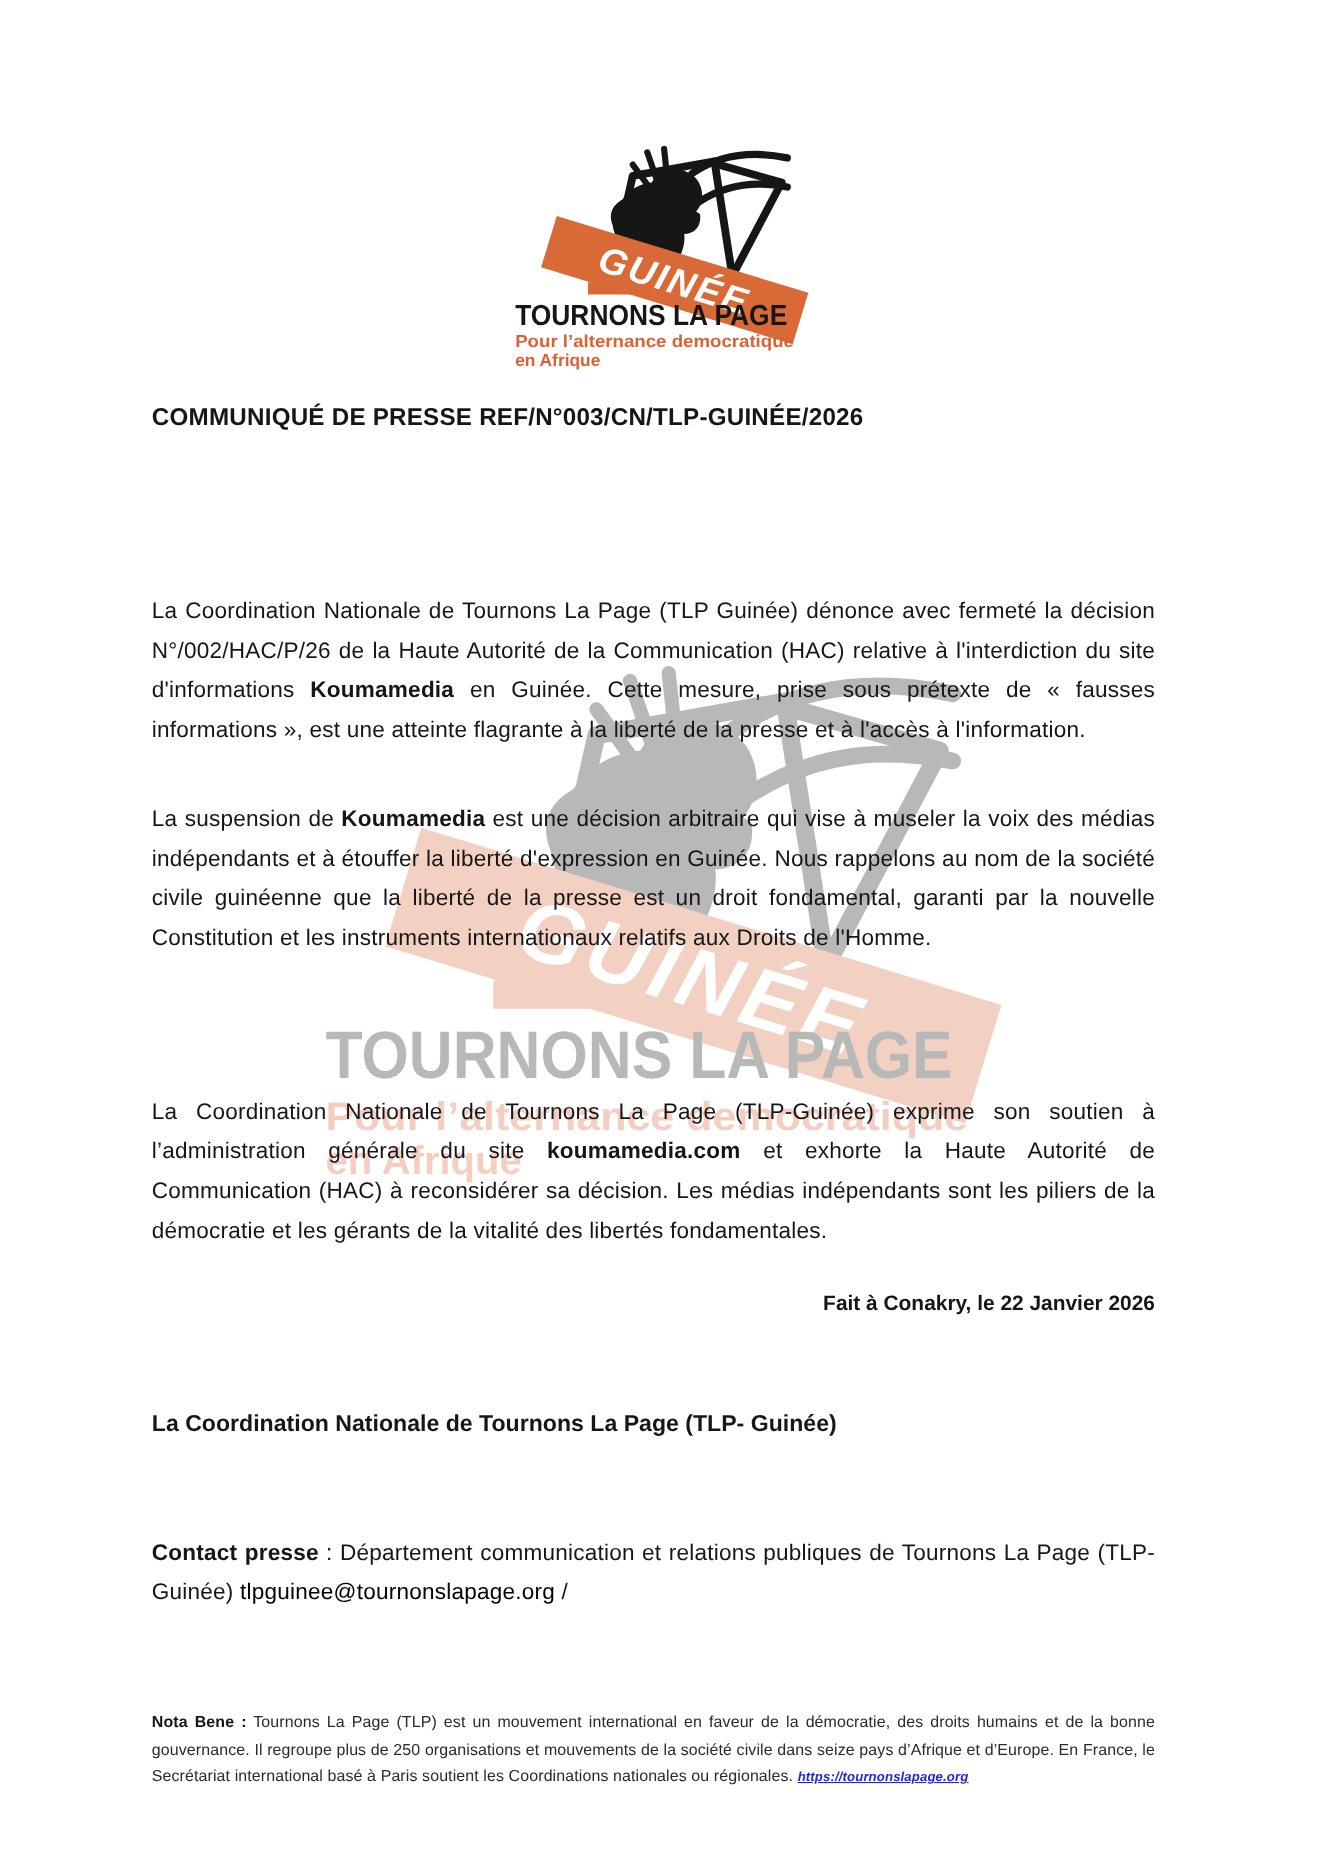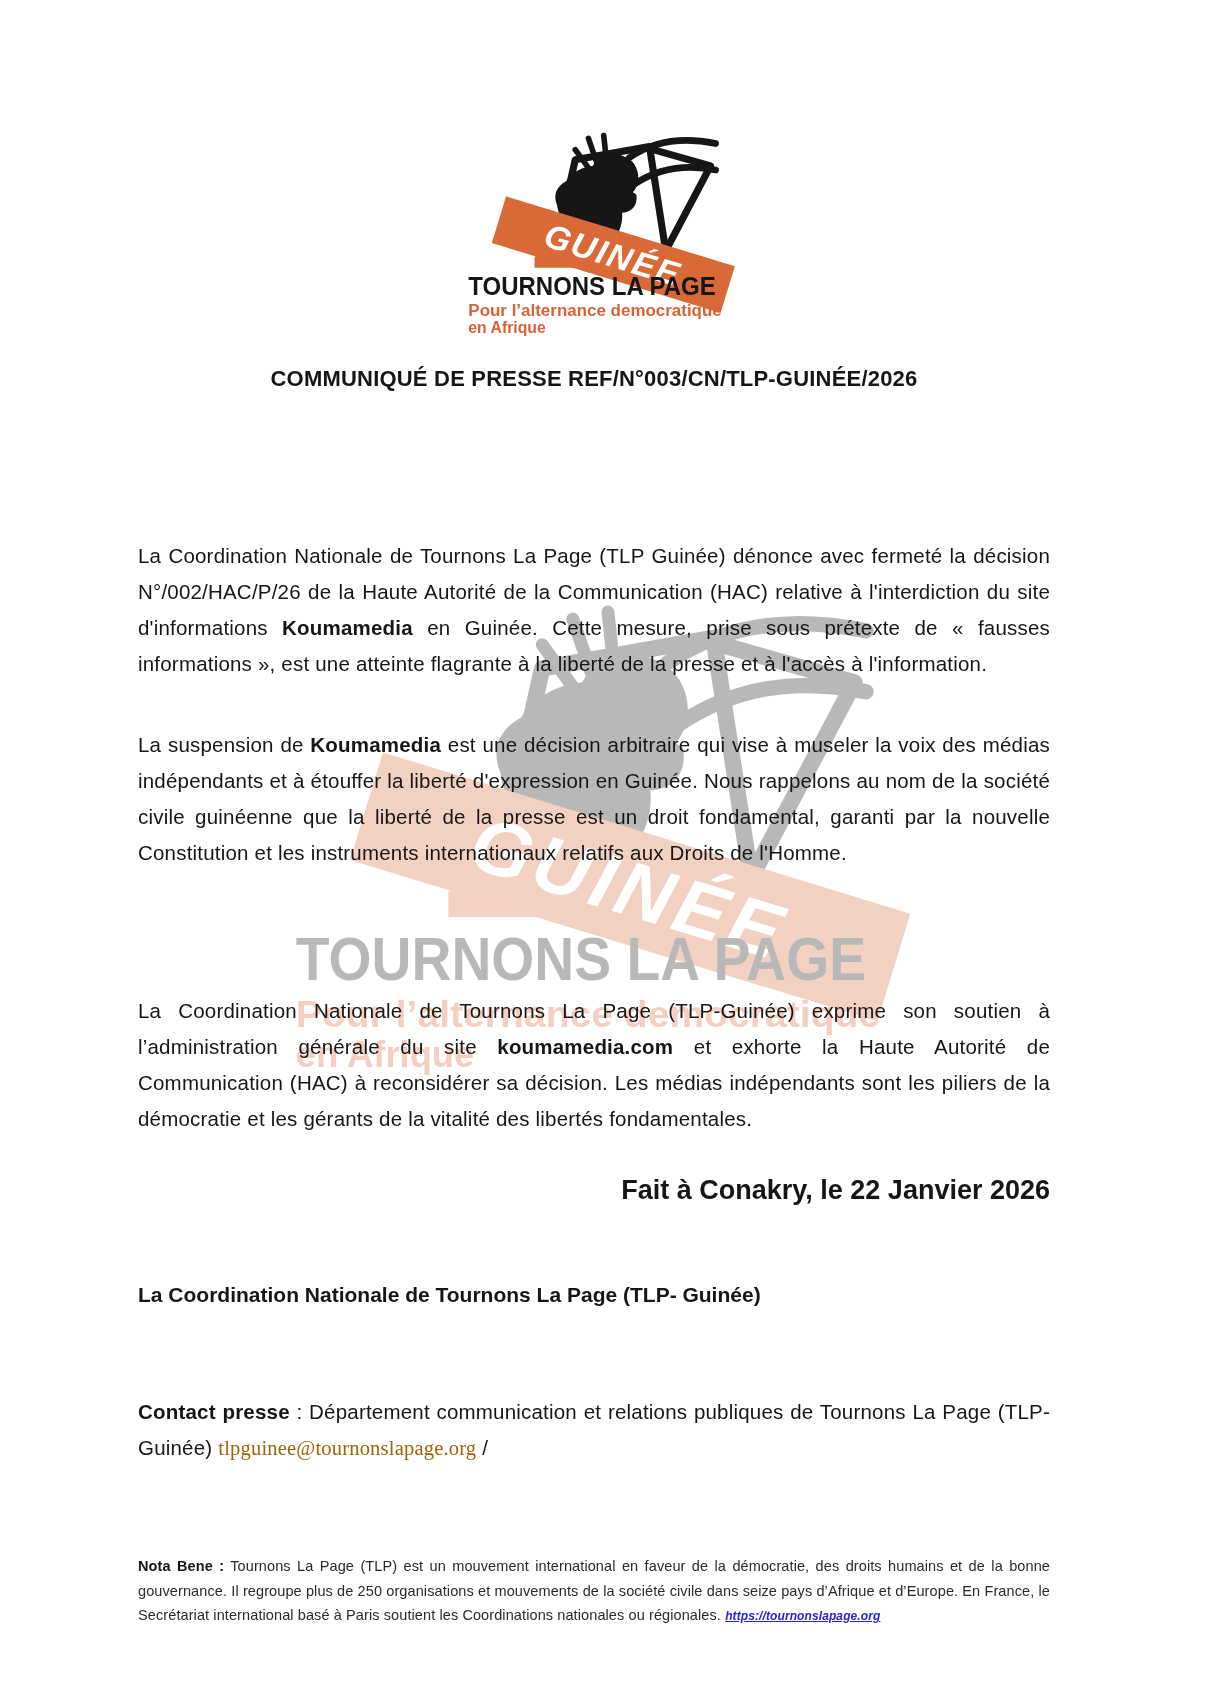--- a/index.html
+++ b/index.html
@@ -14,36 +14,36 @@
   }
   .abs{position:absolute;}
   .col{left:138px;width:912px;}
   
   #watermark{left:258px;top:558px;width:775px;height:528px;opacity:0.30;z-index:0;}
   
   #header-logo{left:452px;top:112px;width:336px;height:229px;z-index:2;}
   
   .content{z-index:3;}
   .doc-title{
-    top:366px;text-align:center;
+    top:366px;text-align:left;
     font-size:22px;font-weight:bold;letter-spacing:0.2px;
   }
   .body-text{
     font-size:20.5px;line-height:36px;letter-spacing:0.2px;
     text-align:justify;
   }
   .subject{top:450px;font-weight:bold;}
   .para1{top:538px;}
   .para2{top:727px;}
   .para3{top:993px;}
-  .dateline{top:1175px;text-align:right;font-weight:bold;font-size:27px;}
+  .dateline{top:1175px;text-align:right;font-weight:bold;font-size:19px;}
   .signature{top:1283px;text-align:left;font-weight:bold;font-size:21px;}
   .contact{top:1394px;}
   .contact b{font-weight:bold;}
-  a.email-link{color:#a16207;text-decoration:none;font-family:Liberation Serif, serif;}
+  a.email-link{color:#000000;text-decoration:none;}
   .footer{
     top:1554px;font-size:14.5px;line-height:24.5px;color:#2a2a2a;
     text-align:justify;letter-spacing:0.1px;
   }
   .footer b{color:#161616;}
   a.footer-url{
     color:#2424dd;font-weight:bold;font-style:italic;
     text-decoration:underline;font-size:12px;
   }
   svg text{font-family:"Liberation Sans", sans-serif;}

